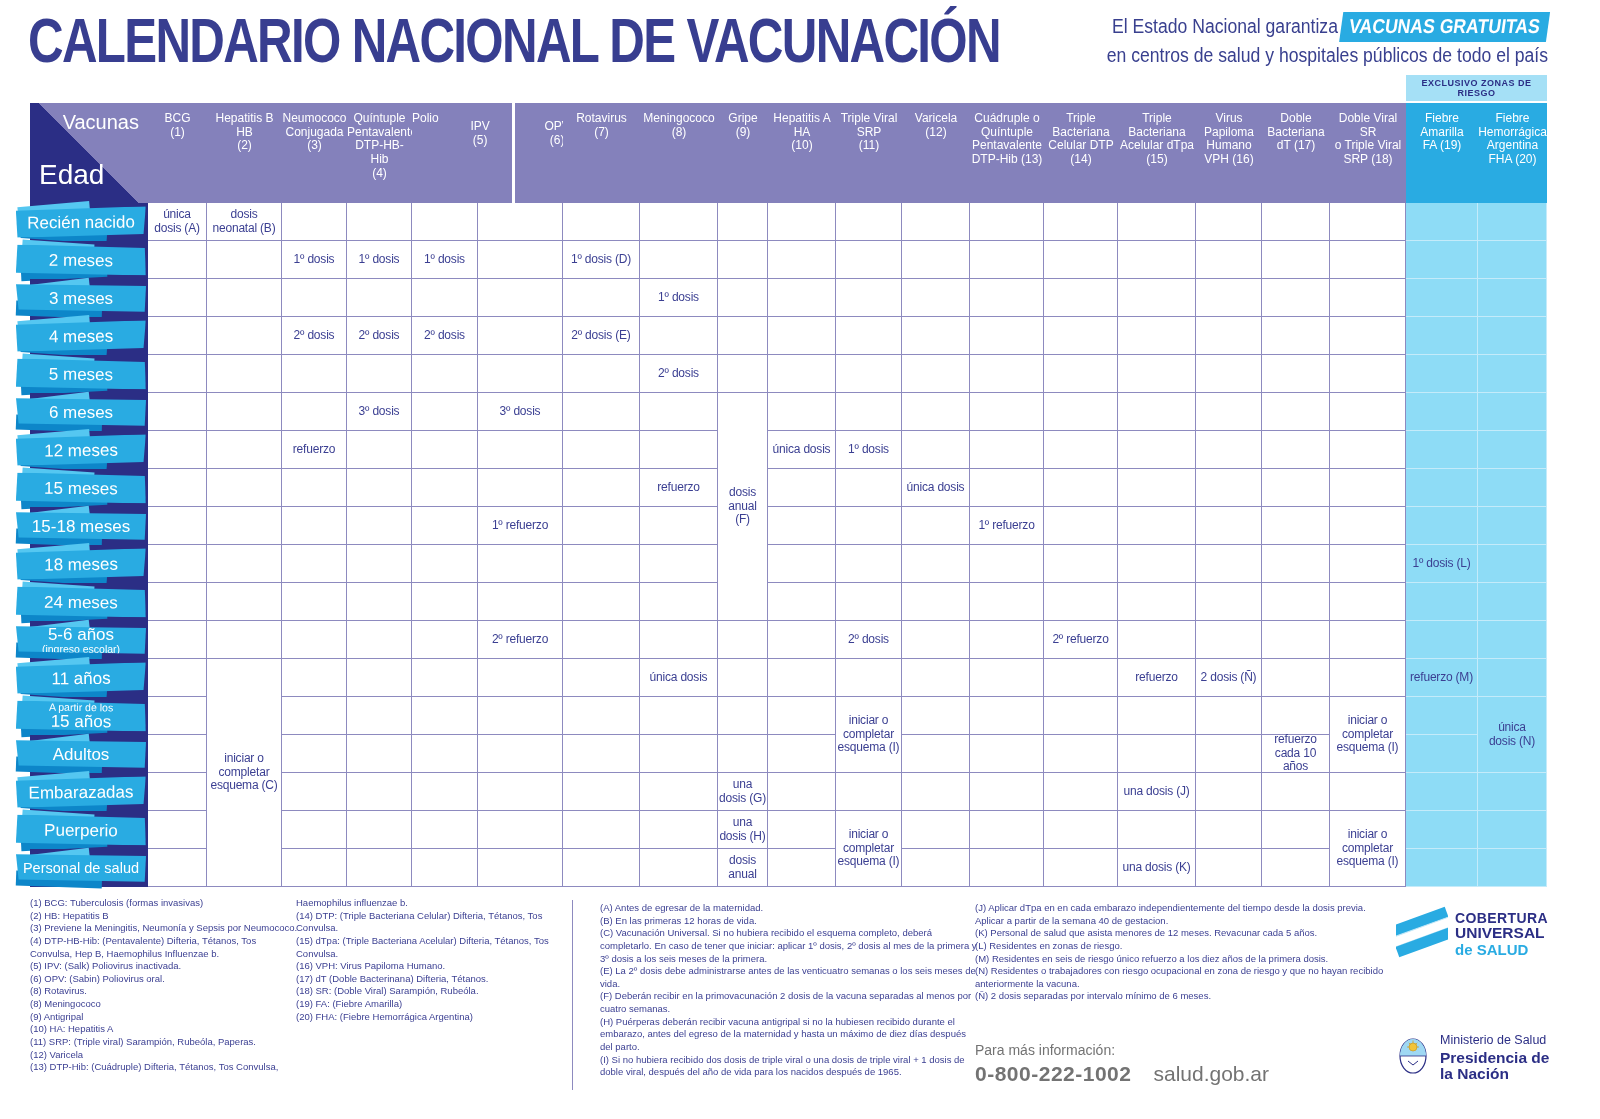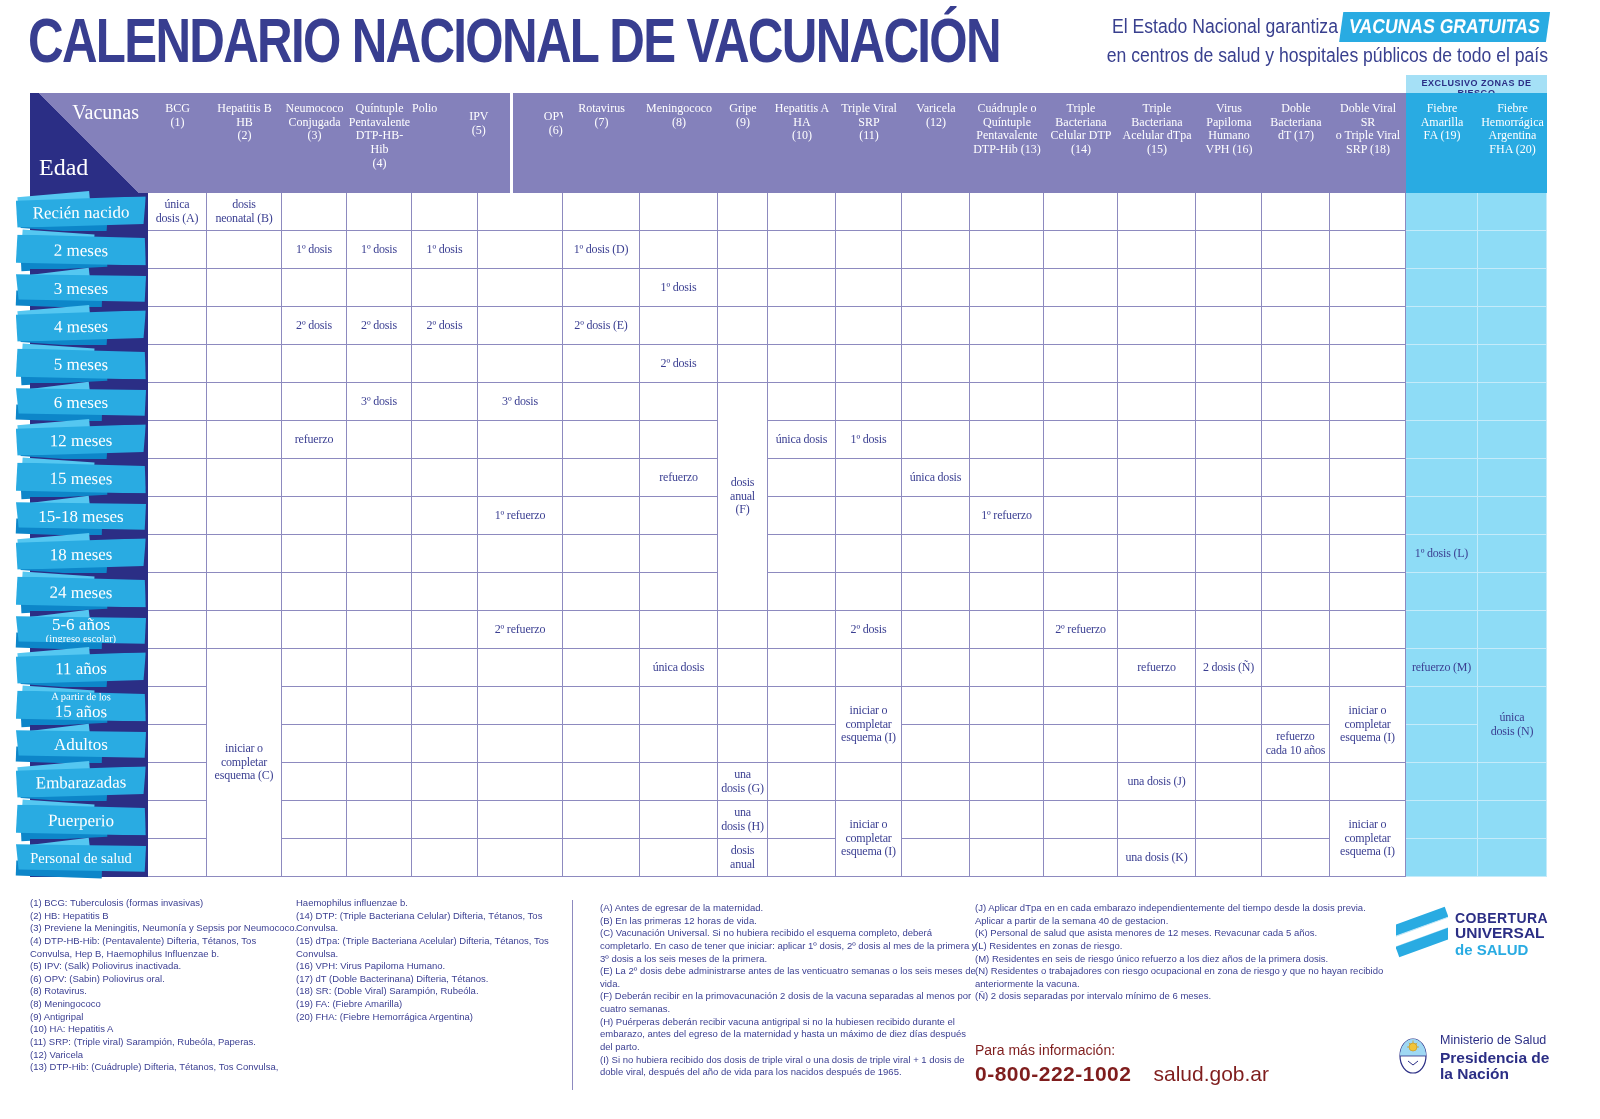--- a/index.html
+++ b/index.html
@@ -10,25 +10,25 @@
   .title{position:absolute;left:28px;top:4px;font-size:58px;font-weight:bold;color:#383e90;
          letter-spacing:-2px;transform:scaleX(.85) scaleY(1.08);transform-origin:left top;white-space:nowrap;}
   .tagline{position:absolute;right:52px;top:12px;width:560px;text-align:right;font-size:20px;
            line-height:1.35;color:#39408f;transform:scaleX(.88);transform-origin:right top;white-space:nowrap;}
   .tag-hl{display:inline-block;background:#29abe2;color:#fff;font-weight:bold;padding:1px 9px 2px;
           transform:skewX(-9deg);margin-left:4px;}
   .risk-banner{position:absolute;left:1406px;top:75px;width:141px;background:#a5e0f6;color:#2b2e85;
                font-size:9px;font-weight:bold;letter-spacing:.5px;text-align:center;padding:3px 0;}
 
   
-  #table{position:absolute;left:30px;top:93px;display:grid;grid-template-rows:100px repeat(18,38px);font-family:Liberation Serif, serif;}
+  #table{position:absolute;left:30px;top:103px;display:grid;grid-template-rows:100px repeat(18,38px);}
   .corner{grid-column:1;grid-row:1;position:relative;
           background:linear-gradient(45deg,#2b2e85 49.6%,#8481bb 50%);}
   .corner .c-top{position:absolute;top:8px;right:9px;color:#fff;font-size:20px;}
-  .corner .c-bot{position:absolute;bottom:12px;left:9px;color:#fff;font-size:24px;text-align:right;}
+  .corner .c-bot{position:absolute;bottom:12px;left:9px;color:#fff;font-size:28px;text-align:right;}
   .hcell{background:#8481bb;color:#fff;font-size:12px;line-height:1.14;text-align:center;
          white-space:pre-line;padding-top:9px;grid-row:1;box-sizing:border-box;}
   .hcell.risk{background:#29abe2;}
   .hgroup{display:flex;flex-direction:row;padding-top:0;}
   .glabel{height:44px;display:flex;justify-content:center;align-items:flex-start;padding-top:9px;}
   .gbar{height:4px;background:#fff;margin:0 5px;}
   .gsub{flex:1;display:flex;}
   .gsub .sub{box-sizing:border-box;padding-top:17px;text-align:center;white-space:pre-line;}
   .gsub .sub:first-child{border-right:3px solid #fff;}
 
@@ -60,21 +60,21 @@
 
   
   .fncol{position:absolute;font-size:9.5px;line-height:1.33;color:#3b3f92;}
   #fn1{left:30px;top:897px;width:268px;}
   #fn2{left:296px;top:897px;width:272px;}
   #fn3{left:600px;top:902px;width:380px;}
   #fn4{left:975px;top:902px;width:420px;}
   .fn-divider{position:absolute;left:572px;top:900px;width:1px;height:190px;background:#8d8abf;}
 
   
-  #contact{position:absolute;left:975px;top:1042px;color:#7f1d1d;}
+  #contact{position:absolute;left:975px;top:1042px;color:#737373;}
   #contact .info{font-size:14px;margin-bottom:4px;}
   #contact .row{font-size:21px;display:flex;gap:22px;align-items:baseline;}
   #contact .phone{font-weight:bold;letter-spacing:.5px;}
   #logo-cus{position:absolute;left:1396px;top:903px;display:flex;gap:7px;align-items:center;}
   #logo-cus .txt{line-height:1.05;color:#2b2e85;font-weight:bold;}
   #logo-cus .l1{font-size:14px;letter-spacing:.4px;}
   #logo-cus .l2{font-size:15.5px;}
   #logo-cus .l3{font-size:15px;color:#29abe2;}
   #logo-min{position:absolute;left:1394px;top:1034px;display:flex;gap:8px;align-items:flex-start;}
   #logo-min .txt{color:#2b2e85;line-height:1.1;}

